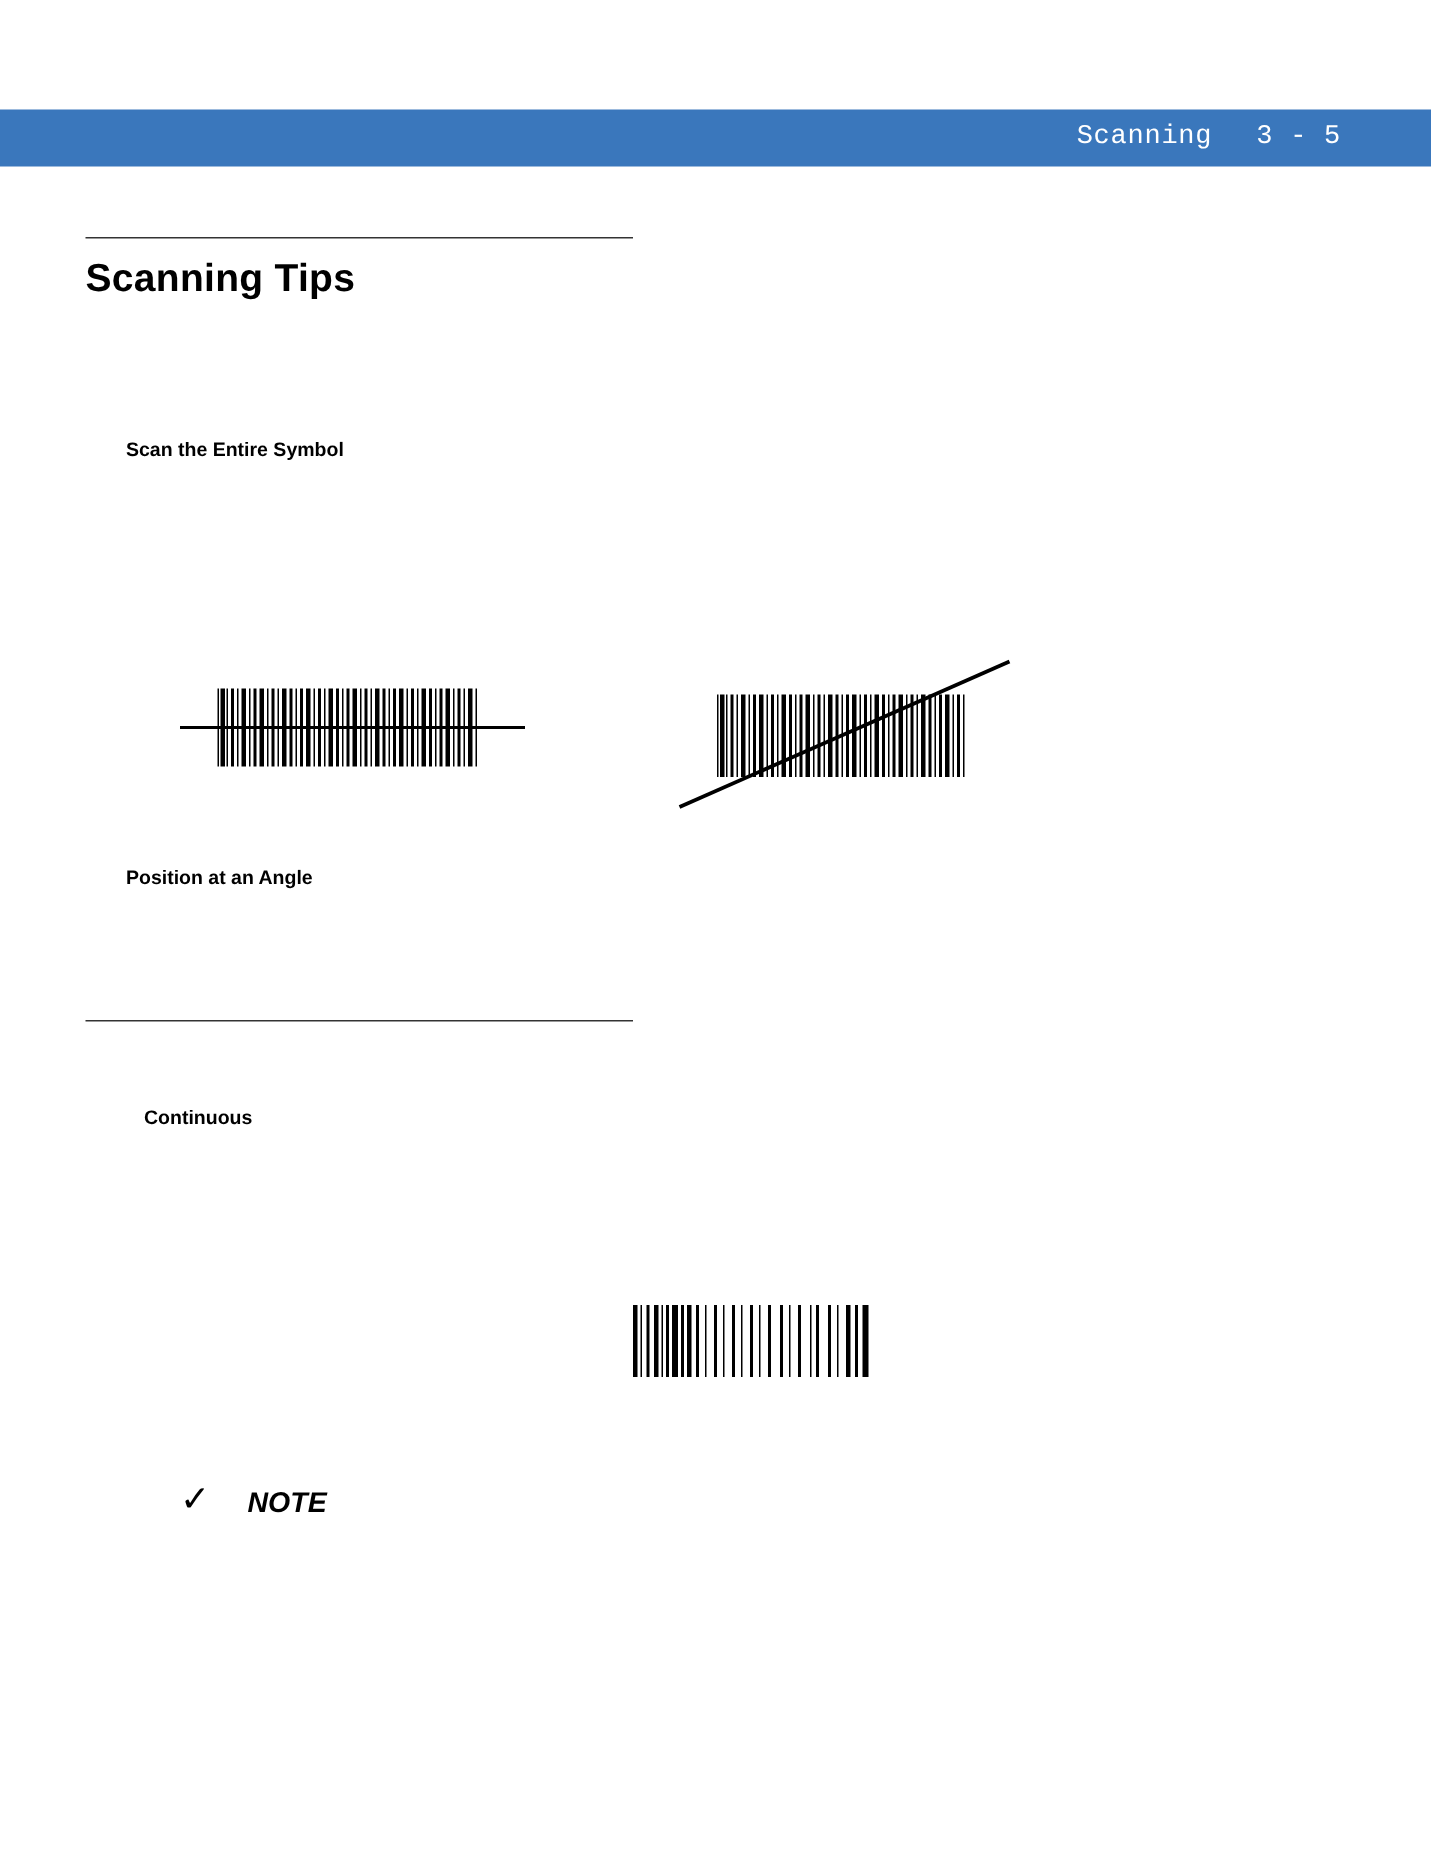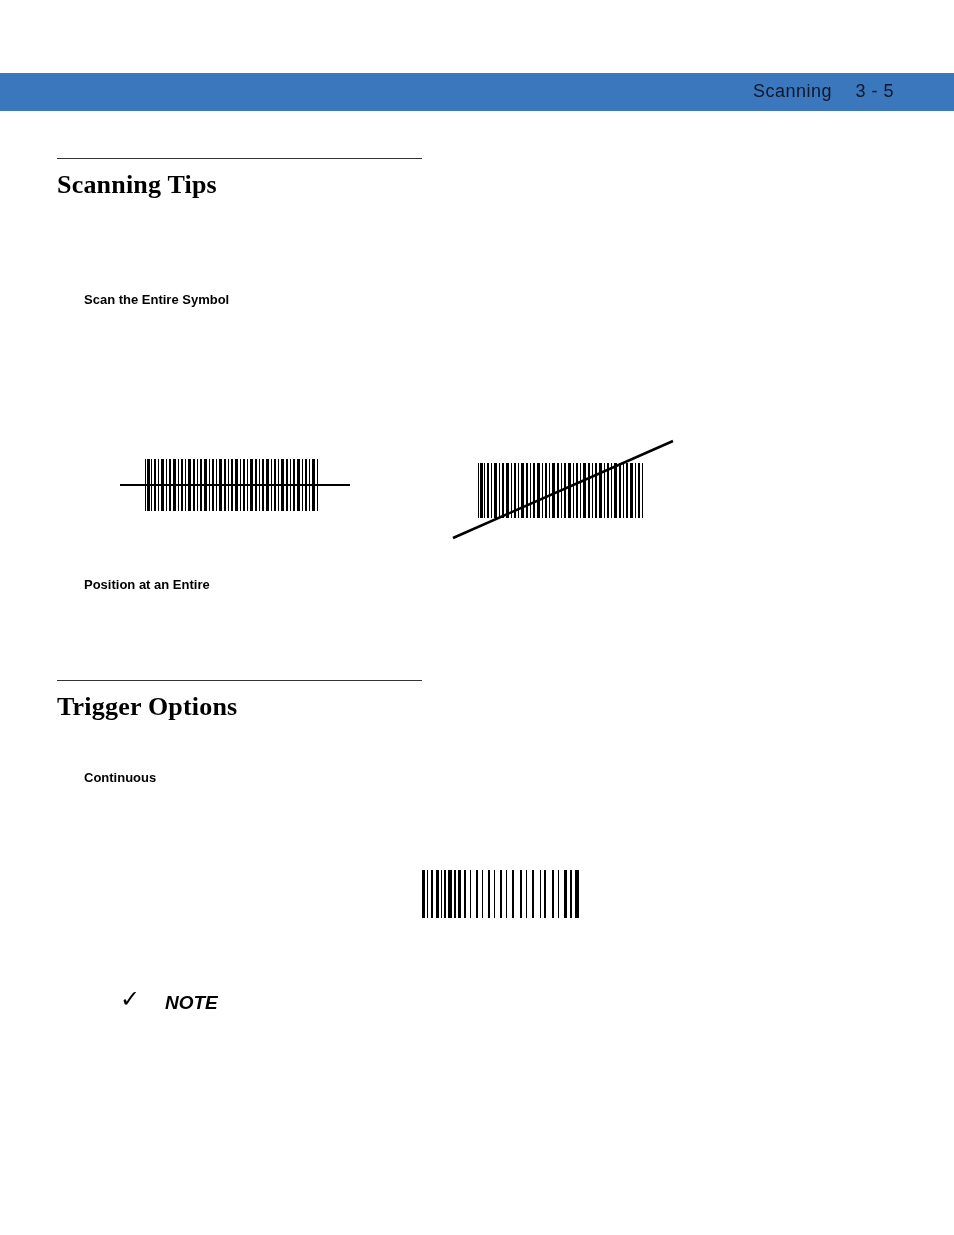--- a/index.html
+++ b/index.html
@@ -16,22 +16,23 @@
     background: #fff;
     overflow: hidden;
   }
   .header-bar {
     position: absolute;
     top: 73px;
     left: 0;
     width: 954px;
     height: 38px;
     background: #3a77bc;
-    color: #0f172a;
+    color: #ffffff;
     font-size: 18px;
+    font-family: Liberation Mono, monospace;
   }
   .header-text {
     position: absolute;
     right: 60px;
     top: 8px;
     letter-spacing: 0.5px;
   }
   .header-text .chapter {
     font-weight: 400;
   }
@@ -43,21 +44,21 @@
     left: 57px;
     width: 365px;
     height: 1px;
     background: #333;
   }
   .h1 {
     position: absolute;
     left: 57px;
     font-size: 26px;
     font-weight: 700;
-    font-family: Liberation Serif, serif;
+    font-family: Liberation Sans, sans-serif;
     letter-spacing: 0.2px;
   }
   .h2 {
     position: absolute;
     left: 84px;
     font-size: 13px;
     font-weight: 700;
   }
   .barcode-left {
     position: absolute;
@@ -217,26 +218,25 @@
         <rect x="158" y="10" width="2" height="55" fill="#000"></rect>
         <rect x="162" y="10" width="3" height="55" fill="#000"></rect>
         <rect x="167" y="10" width="1" height="55" fill="#000"></rect>
         <rect x="170" y="10" width="2" height="55" fill="#000"></rect>
         <rect x="174" y="10" width="1" height="55" fill="#000"></rect>
       </g>
       <line x1="-15" y1="85" x2="205" y2="-12" stroke="#000" stroke-width="2.5"></line>
     </svg>
   </div>
 
-  <div class="h2" style="top:577px;">Position at an Entire</div>
+  <div class="h2" style="top:577px;">Position at an Angle</div>
 
   <div class="hr" style="top:680px;"></div>
-  <div class="h1" style="top:692px;">Trigger Options</div>
-
-  <div class="h2" style="top:770px;">Continuous</div>
+
+  <div class="h2" style="top:737px;margin-left:12px;">Continuous</div>
 
   <div class="barcode-center">
     <svg viewBox="0 0 165 48" width="165" height="48">
       <g>
         <rect x="2" y="0" width="3" height="48" fill="#000"></rect>
         <rect x="7" y="0" width="1" height="48" fill="#000"></rect>
         <rect x="11" y="0" width="2" height="48" fill="#000"></rect>
         <rect x="16" y="0" width="3" height="48" fill="#000"></rect>
         <rect x="21" y="0" width="1" height="48" fill="#000"></rect>
         <rect x="24" y="0" width="2" height="48" fill="#000"></rect>

